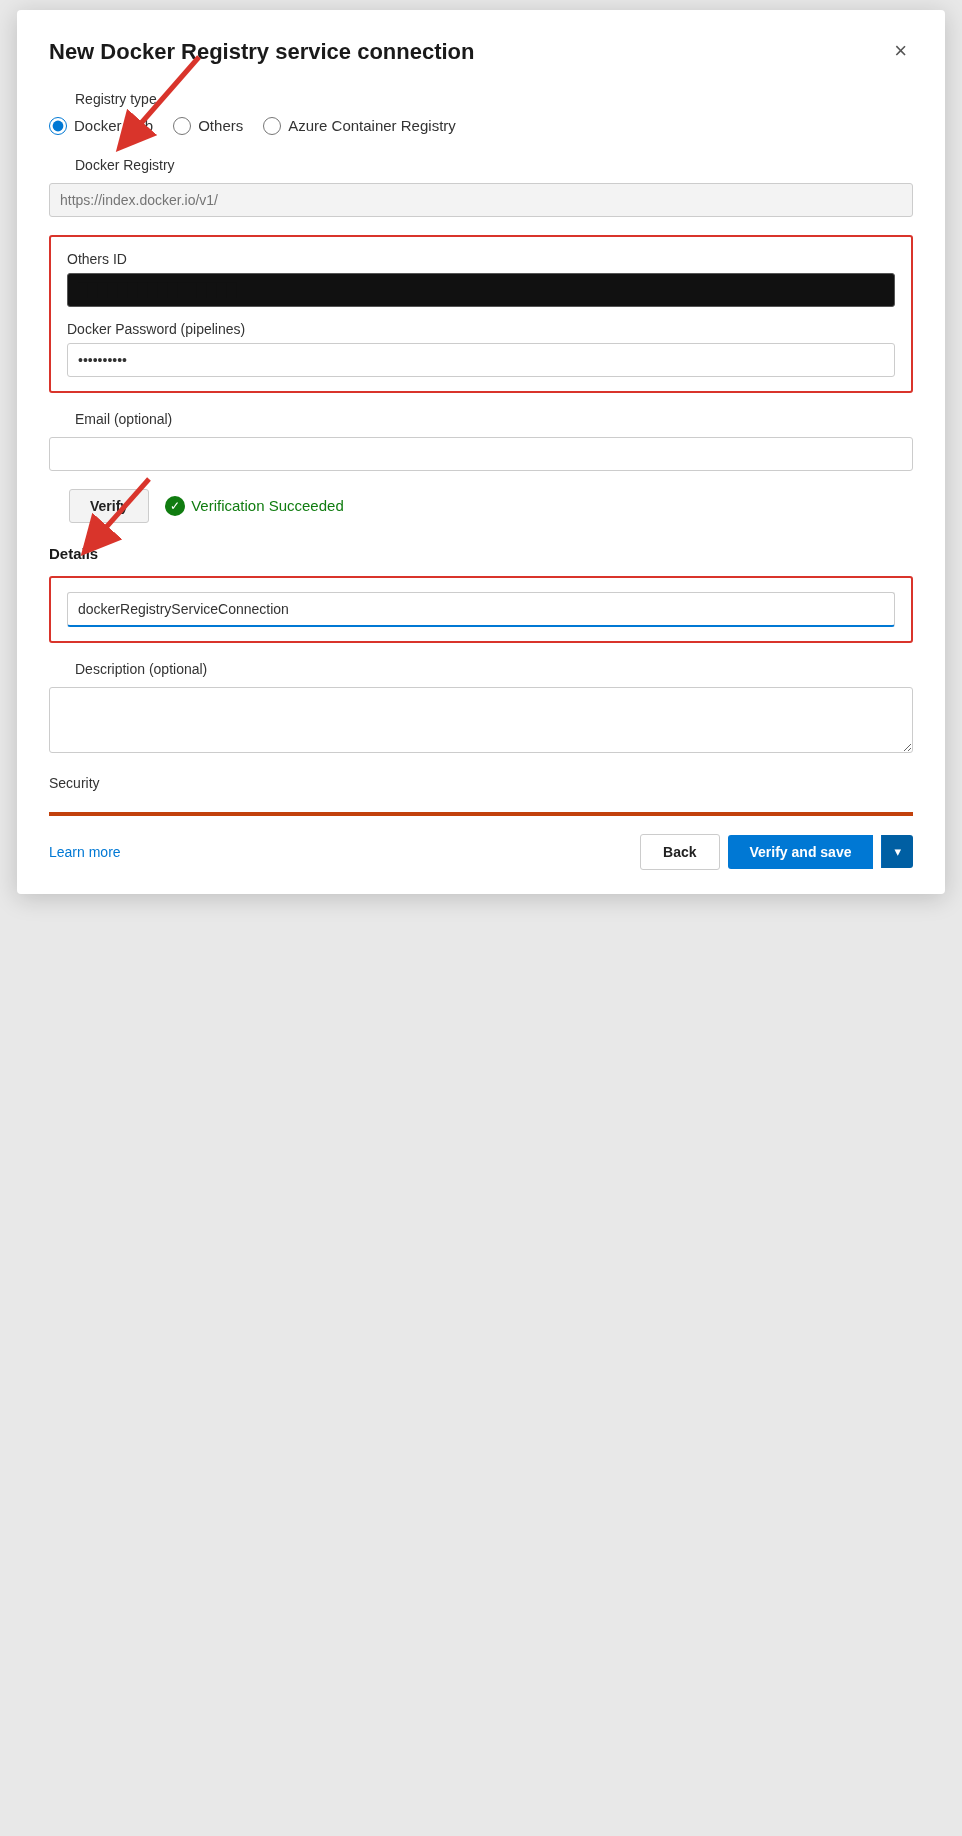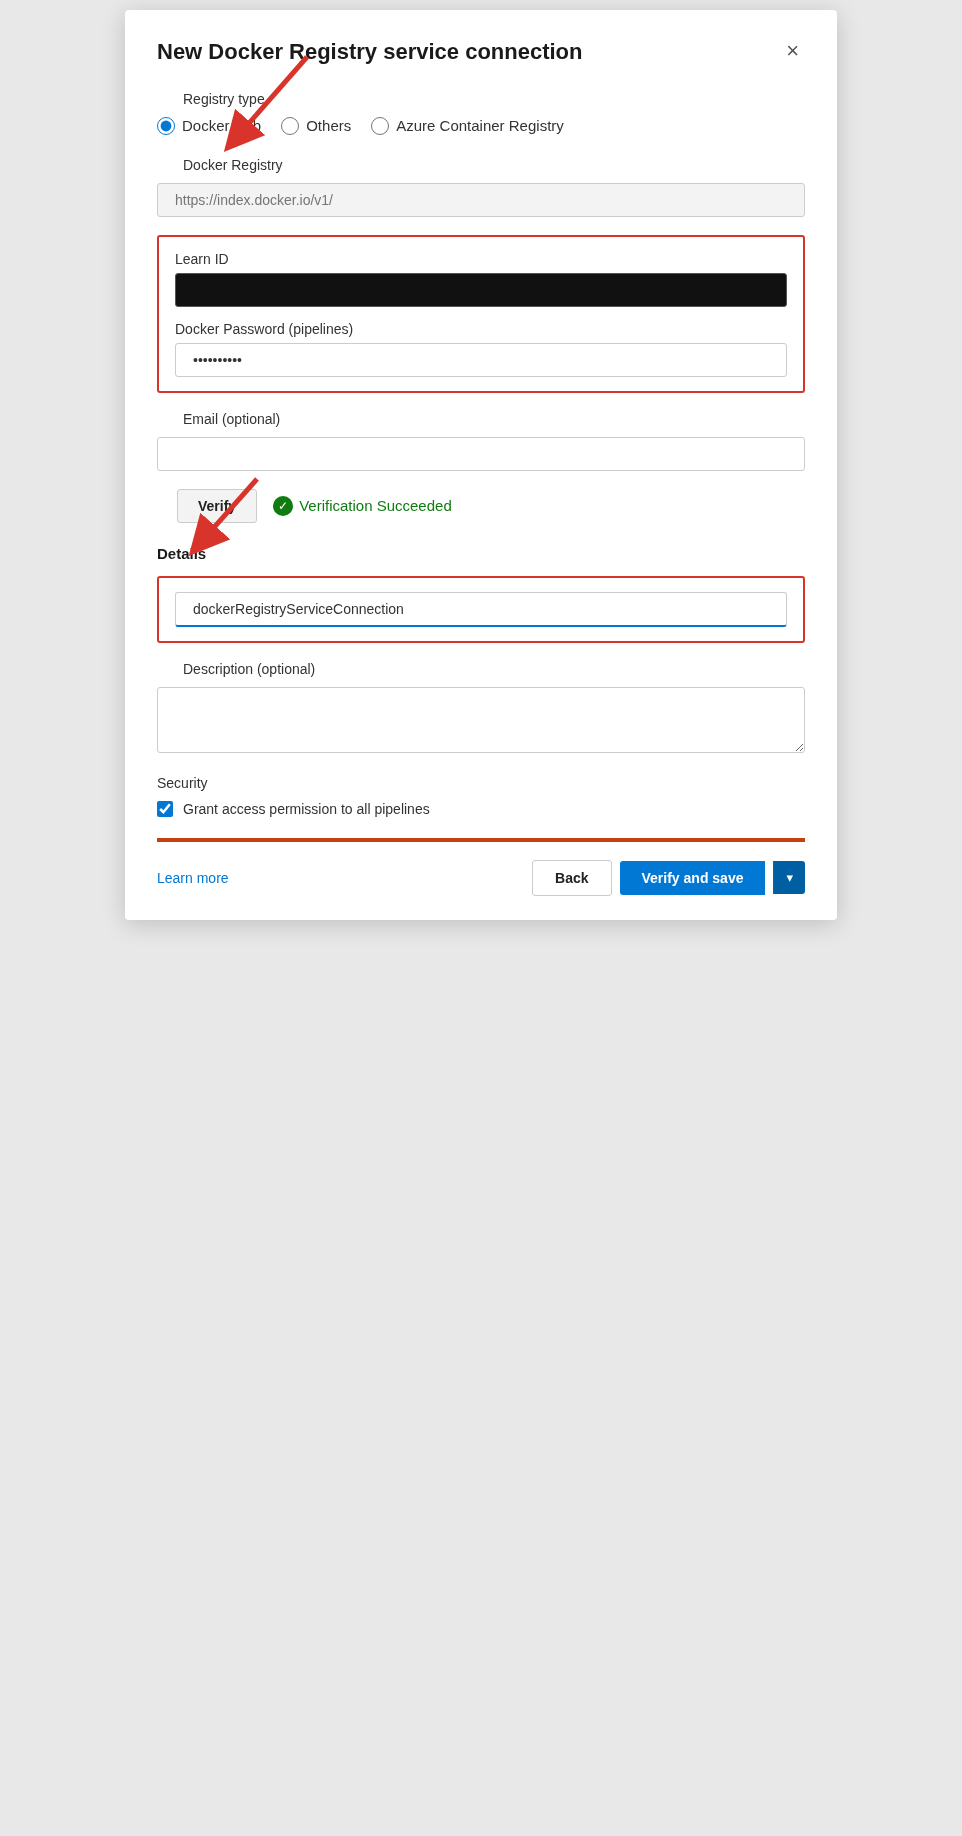--- a/index.html
+++ b/index.html
@@ -8,21 +8,21 @@
       font-family: -apple-system, BlinkMacSystemFont, 'Segoe UI', sans-serif;
       display: flex;
       justify-content: center;
       align-items: flex-start;
       min-height: 100vh;
       padding: 10px;
     }
     .dialog {
       background: #fff;
       border-radius: 4px;
-      width: 712px;
+      width: 928px;
       padding: 28px 32px 24px 32px;
       position: relative;
       box-shadow: 0 4px 24px rgba(0,0,0,0.18);
     }
     .dialog-header {
       display: flex;
       justify-content: space-between;
       align-items: flex-start;
       margin-bottom: 24px;
     }
@@ -73,21 +73,21 @@
     }
     .field-label {
       font-size: 14px;
       color: #333;
       margin-bottom: 6px;
     }
     .text-input {
       width: 100%;
       border: 1px solid #ccc;
       border-radius: 3px;
-      padding: 8px 17px;
+      padding: 8px 10px;
       font-size: 14px;
       color: #333;
       background: #fff;
       outline: none;
     }
     .text-input.disabled-input {
       background: #f3f3f3;
       color: #888;
     }
     .highlighted-section {
@@ -266,21 +266,21 @@
     </svg>
   </div>
 
   <div class="field-group">
     <div class="section-label">Docker Registry</div>
     <input type="text" class="text-input disabled-input" value="" readonly="" placeholder="https://index.docker.io/v1/" style="">
   </div>
 
   <div class="highlighted-section">
     <div class="field-group">
-      <div class="field-label">Learn ID</div>
+      <div class="field-label">Others ID</div>
       <input type="text" class="text-input" value="████████████████" style="background: rgb(17, 17, 17); color: rgb(17, 17, 17); border: 1px solid rgb(85, 85, 85);">
     </div>
     <div class="field-group">
       <div class="field-label">Docker Password (pipelines)</div>
       <input type="password" class="text-input" value="xxxxxxxxxx" style="">
     </div>
   </div>
 
   <div class="field-group">
     <div class="section-label">Email (optional)</div>
@@ -312,24 +312,20 @@
     <input type="text" class="text-input service-name-input" value="dockerRegistryServiceConnection" style="">
   </div>
 
   <div class="field-group">
     <div class="section-label">Description (optional)</div>
     <textarea class="text-input" rows="3" style="resize: vertical;"></textarea>
   </div>
 
   <div class="security-section">
     <div class="security-label">Security</div>
-    <label class="checkbox-row">
-      <input type="checkbox" checked="" style="">
-      <span>Grant access permission to all pipelines</span>
-    </label>
   </div>
 
   <div class="footer">
     <a class="learn-more-link" href="#">Learn more</a>
     <div class="footer-buttons">
       <button class="back-btn">Back</button>
       <button class="verify-save-btn">Verify and save</button>
       <button class="dropdown-btn">▾</button>
     </div>
   </div>

